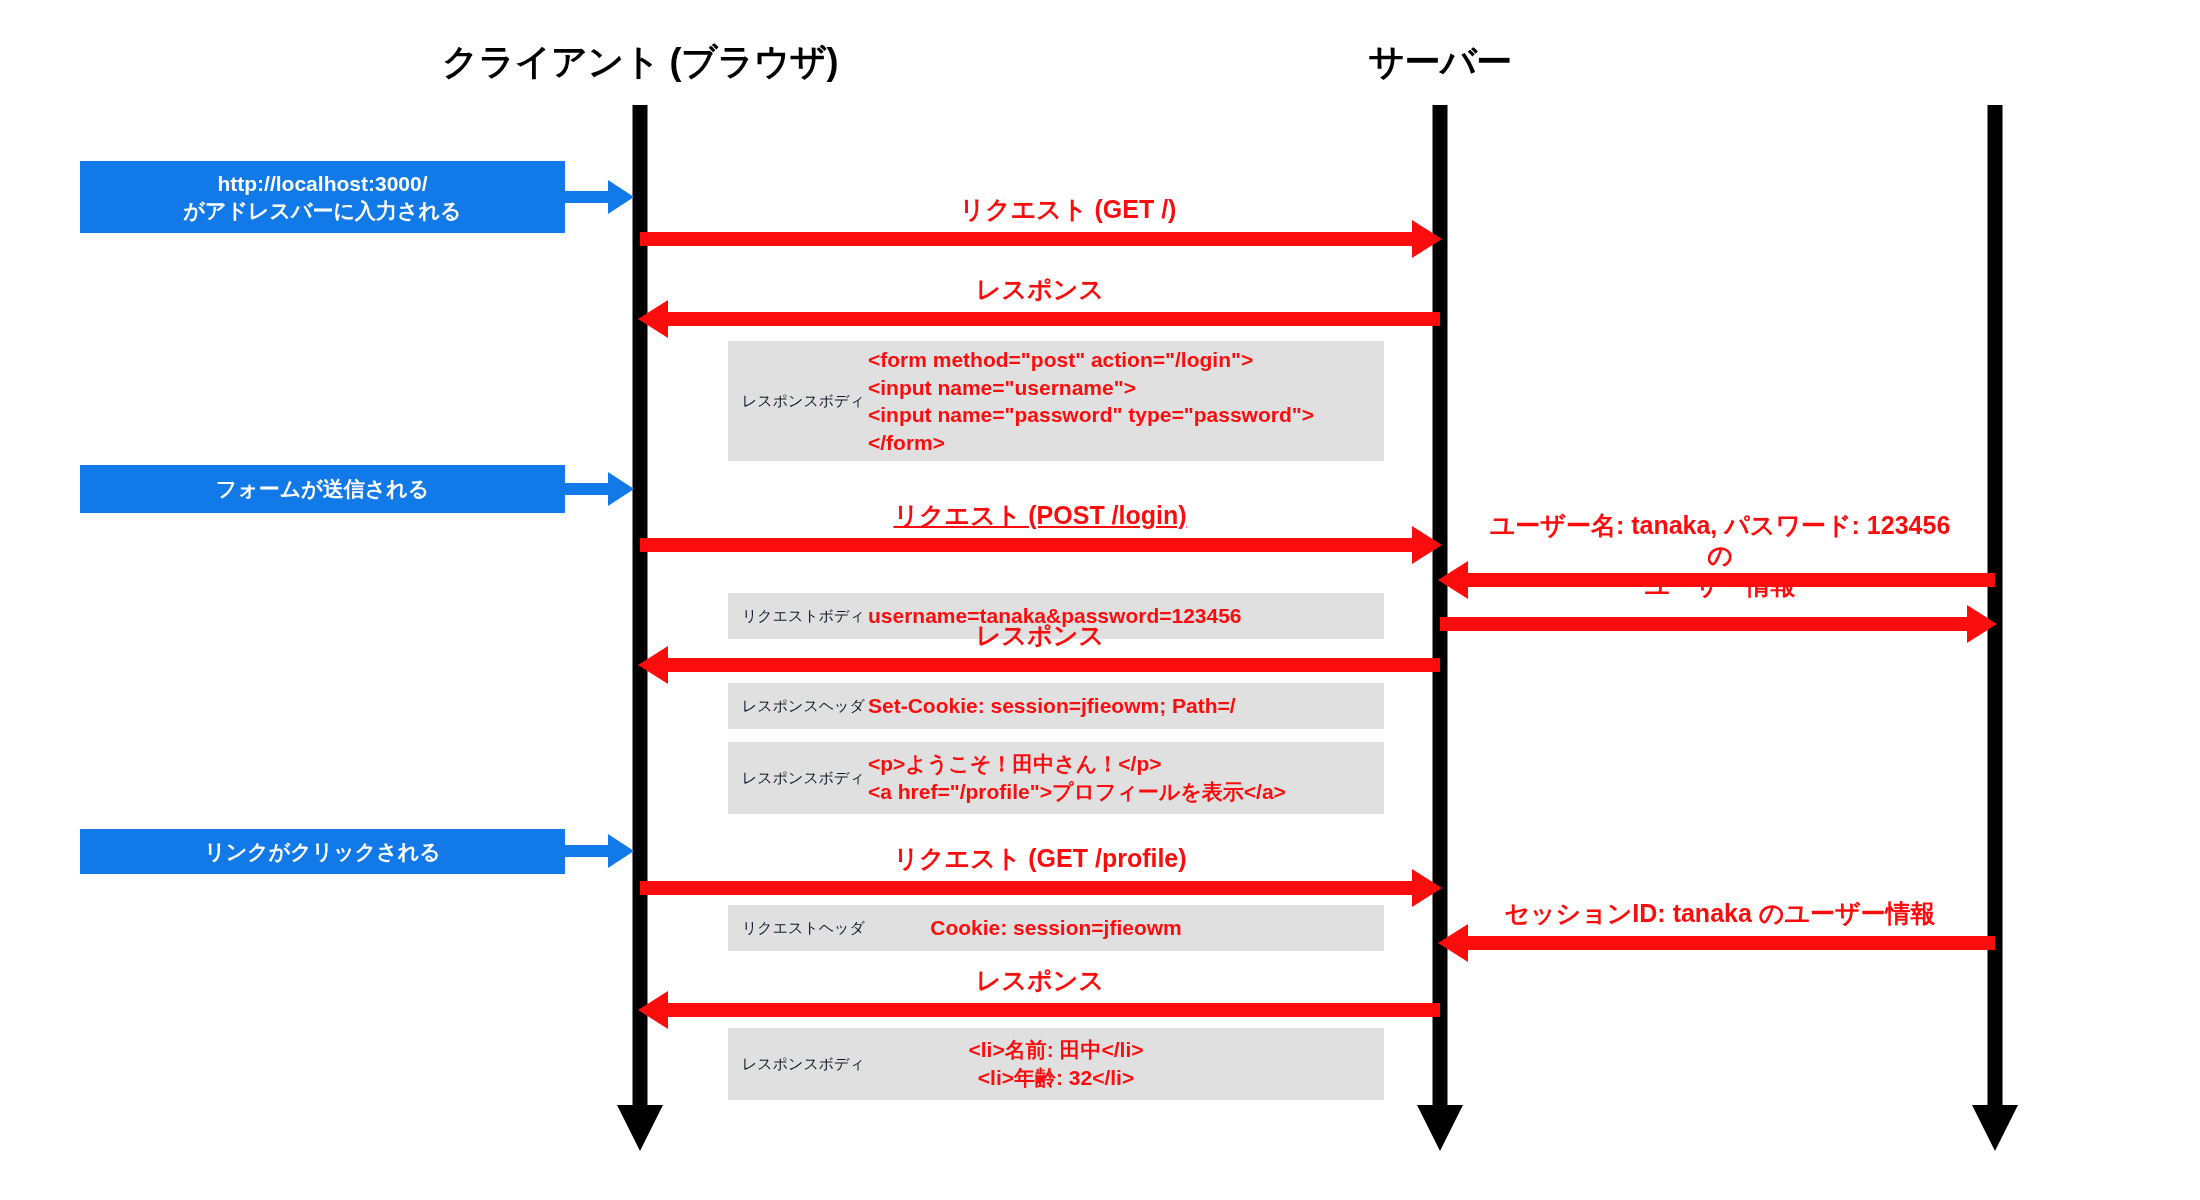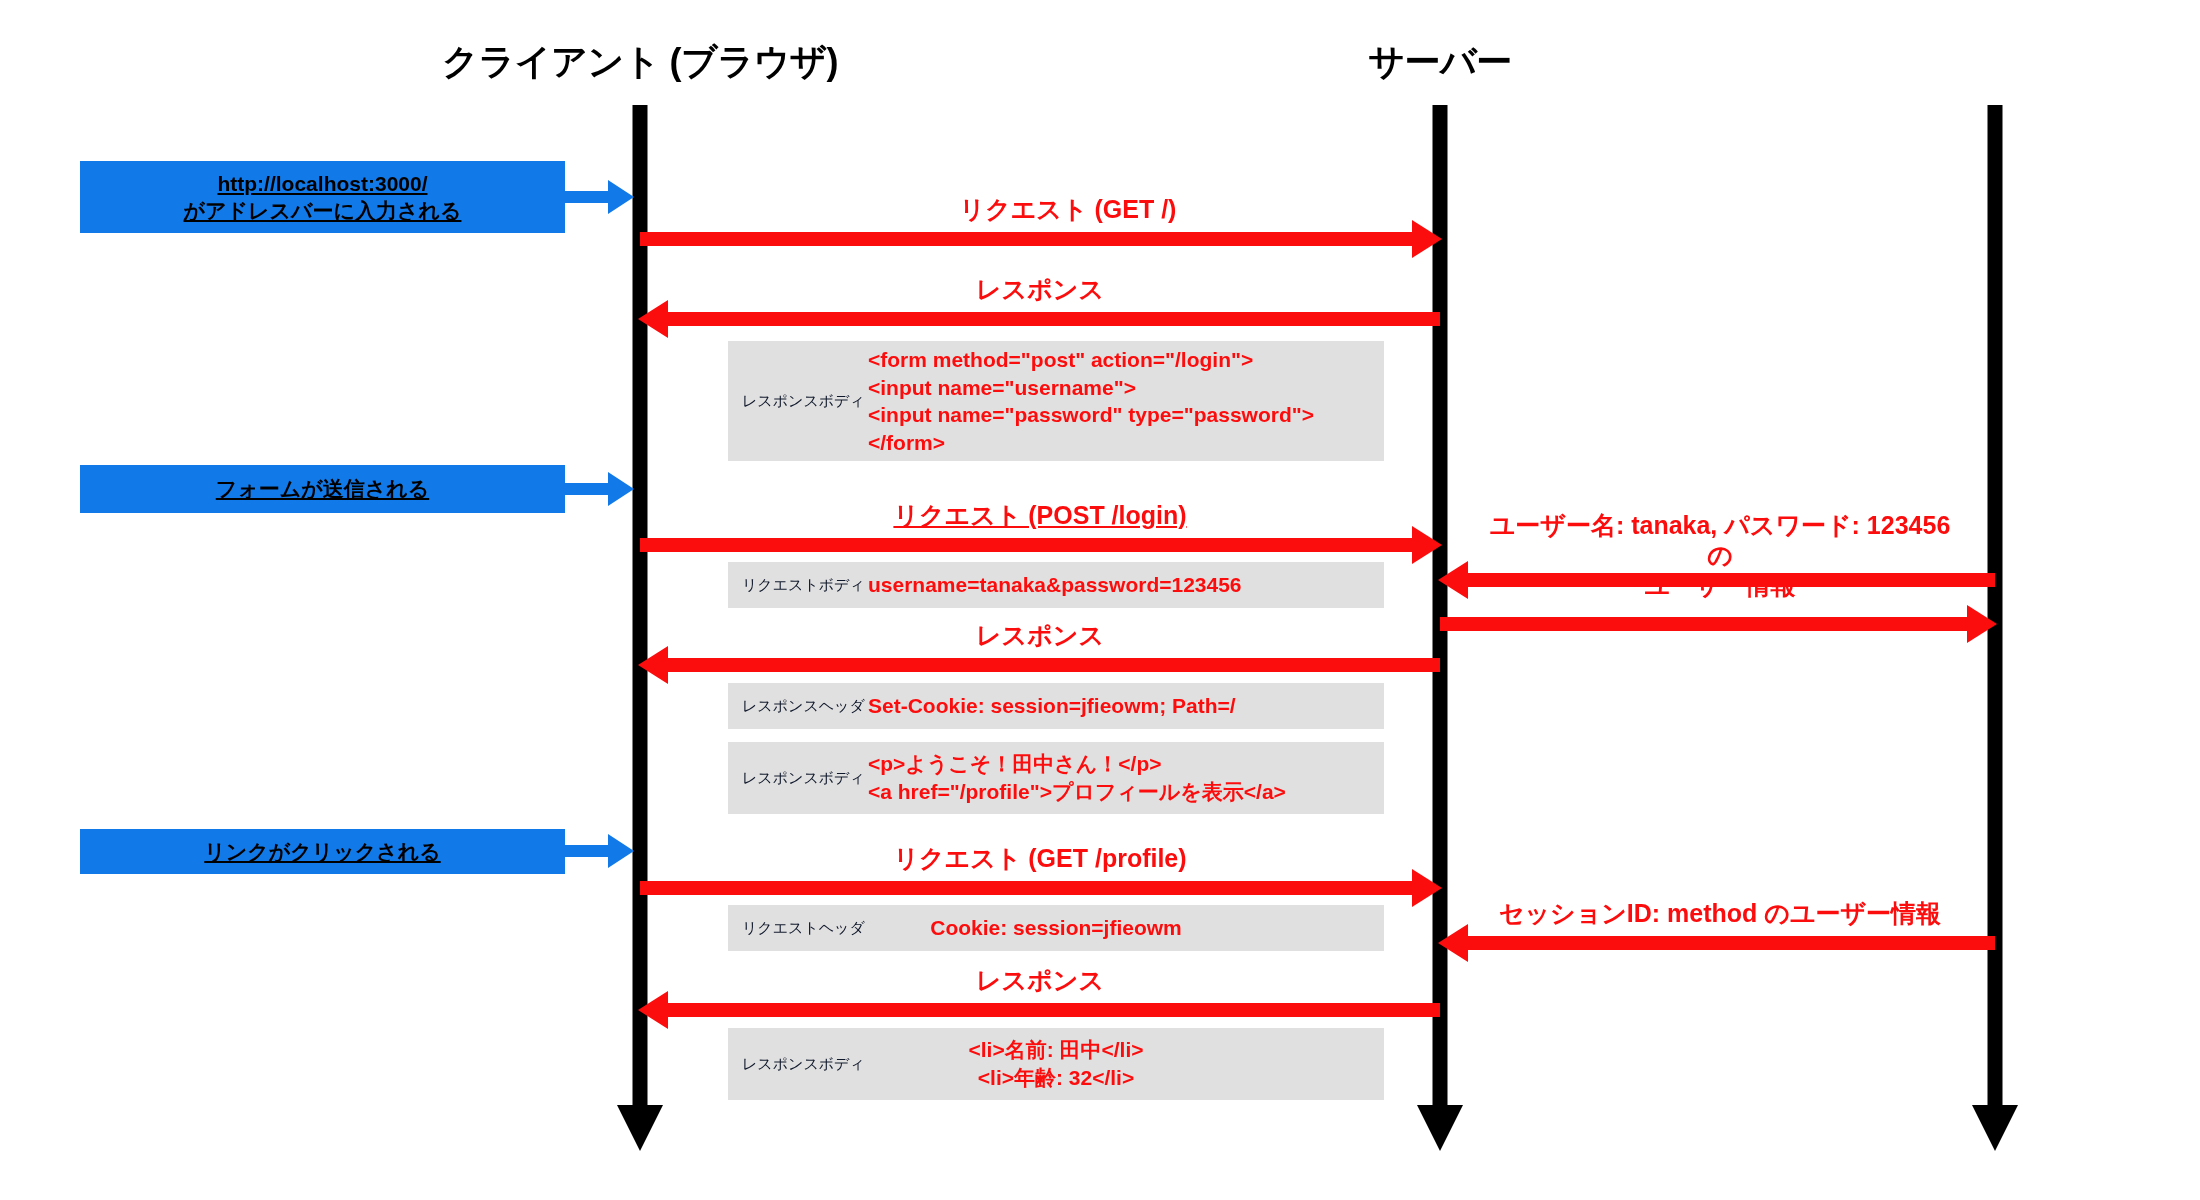--- a/index.html
+++ b/index.html
@@ -32,32 +32,31 @@
     transform:translateX(-50%);
     border-left:23px solid transparent;
     border-right:23px solid transparent;
     border-top:46px solid #000;
   }
 
   
   .actor-note{
     position:absolute;
     background:#1279e8;
-    color:#000000;
+    color:#ffffff;
     font-size:21px;
     font-weight:bold;
     display:flex;
     align-items:center;
     justify-content:center;
     text-align:center;
     line-height:1.3;
     box-sizing:border-box;
     padding:4px 8px;
     white-space:pre-line;
-    text-decoration:underline;
   }
   .actor-arrow-shaft{
     position:absolute;
     background:#1279e8;
     height:12px;
   }
   .actor-arrow-head{
     position:absolute;
     width:0;height:0;
     border-top:17px solid transparent;
@@ -166,21 +165,21 @@
   </div>
 
   <div class="actor-note" style="left:80px;top:465px;width:485px;height:48px;">フォームが送信される</div>
   <div class="actor-arrow-shaft" style="left:565px;top:483px;width:50px;"></div>
   <div class="actor-arrow-head" style="left:608px;top:472px;"></div>
 
   <div class="msg-label" style="left:1040px;top:500px;text-decoration:underline;">リクエスト (POST /login)</div>
   <div class="msg-shaft" style="left:640px;top:538px;width:772px;"></div>
   <div class="msg-head-right" style="left:1412px;top:526px;"></div>
 
-  <div class="note-box" style="left:728px;top:562px;width:656px;height:46px;">
+  <div class="note-box" style="left:728px;top:593px;width:656px;height:46px;">
     <span class="note-tag">リクエストボディ</span>
     <span class="note-code left">username=tanaka&amp;password=123456</span>
   </div>
 
   <div class="msg-label" style="left:1720px;top:510px;">ユーザー名: tanaka, パスワード: 123456の
 ユーザー情報</div>
   <div class="msg-shaft" style="left:1468px;top:573px;width:527px;"></div>
   <div class="msg-head-left" style="left:1438px;top:561px;"></div>
 
   <div class="msg-shaft" style="left:1440px;top:617px;width:527px;"></div>
@@ -207,21 +206,21 @@
 
   <div class="msg-label" style="left:1040px;top:843px;">リクエスト (GET /profile)</div>
   <div class="msg-shaft" style="left:640px;top:881px;width:772px;"></div>
   <div class="msg-head-right" style="left:1412px;top:869px;"></div>
 
   <div class="note-box" style="left:728px;top:905px;width:656px;height:46px;">
     <span class="note-tag">リクエストヘッダ</span>
     <span class="note-code center">Cookie: session=jfieowm</span>
   </div>
 
-  <div class="msg-label" style="left:1720px;top:898px;">セッションID: method のユーザー情報</div>
+  <div class="msg-label" style="left:1720px;top:898px;">セッションID: tanaka のユーザー情報</div>
   <div class="msg-shaft" style="left:1468px;top:936px;width:527px;"></div>
   <div class="msg-head-left" style="left:1438px;top:924px;"></div>
 
   <div class="msg-label" style="left:1040px;top:965px;">レスポンス</div>
   <div class="msg-shaft" style="left:668px;top:1003px;width:772px;"></div>
   <div class="msg-head-left" style="left:638px;top:991px;"></div>
 
   <div class="note-box" style="left:728px;top:1028px;width:656px;height:72px;">
     <span class="note-tag">レスポンスボディ</span>
     <span class="note-code center">&lt;li&gt;名前: 田中&lt;/li&gt;

